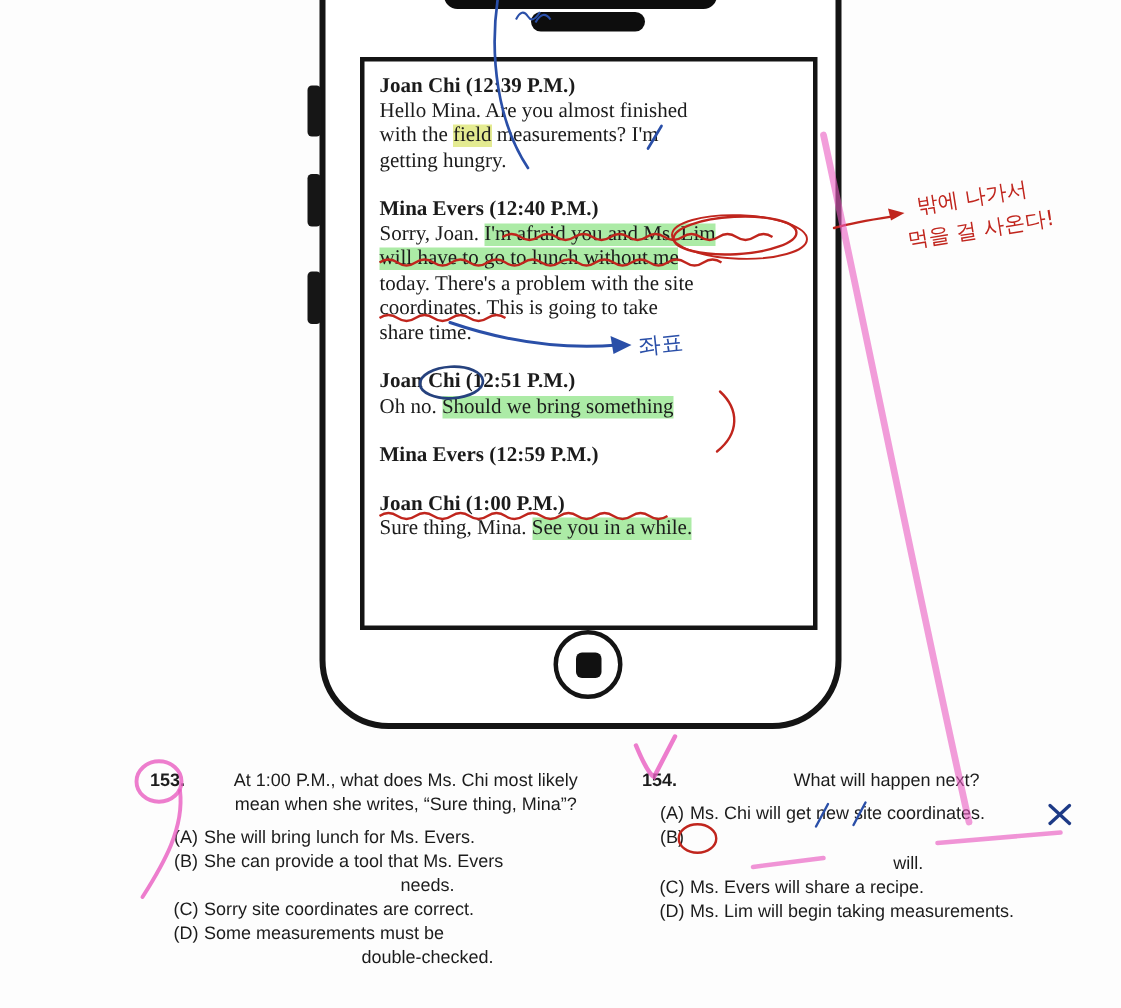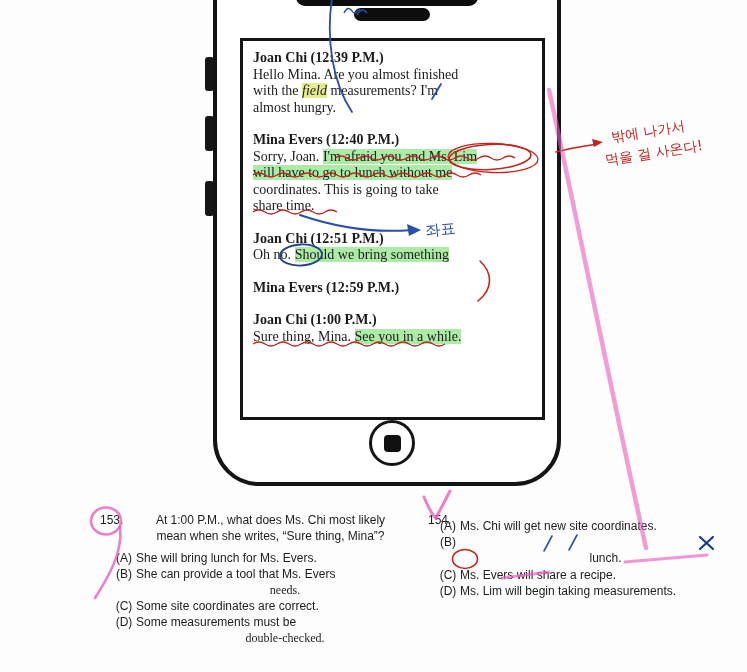--- a/index.html
+++ b/index.html
@@ -21,34 +21,34 @@
   .home-btn{position:absolute;left:369px;top:420px;width:46px;height:46px;
             border:3.5px solid #141414;border-radius:50%;background:#fff;
             display:flex;align-items:center;justify-content:center;box-sizing:border-box;}
   .home-sq{width:17px;height:17px;background:#111;border-radius:4px;}
 
   
   .msg{margin-bottom:16px;font:14px/16.5px "Liberation Serif",serif;color:#1b1b1b;}
   .sender{font-weight:bold;white-space:nowrap;}
   .line{white-space:nowrap;}
   .hl-green{background:rgba(104,219,92,0.55);}
-  .hl-yellow{background:rgba(213,224,86,0.65);font-style:italic;}
+  .hl-yellow{background:rgba(213,224,86,0.65);}
 
   
   .question{position:absolute;font:12px/16px "Liberation Sans",sans-serif;color:#1c1c1c;}
   .q153{left:100px;top:512px;width:310px;}
   .q154{left:428px;top:512px;width:295px;line-height:16.2px;}
-  .qnum{position:absolute;left:0;top:0;font-weight:normal;}
+  .qnum{position:absolute;left:0;top:0;font-weight:bold;}
   .qbody{margin-left:31px;text-align:center;}
   .opts{margin-top:6px;}
   .q153 .opts{margin-left:-19px;}
   .q154 .opts{margin-left:-23px;}
   .opt{display:flex;}
   .olabel{width:24px;flex:none;}
-  .q153 .opt-cont{padding-left:48px;font-family:Liberation Serif, serif;}
+  .q153 .opt-cont{padding-left:48px;}
   .q154 .opt-cont{padding-left:52px;}
 
   
   .overlay{position:absolute;left:0;top:0;width:747px;height:672px;pointer-events:none;z-index:50;}
   .overlay text{font-family:"DejaVu Sans",sans-serif;}
 </style>
 </head>
 <body>
 
 <div class="page">
@@ -59,27 +59,28 @@
   <div class="side-btn sb1"></div>
   <div class="side-btn sb2"></div>
   <div class="side-btn sb3"></div>
 
   <div class="screen">
 
     <div class="msg">
       <div class="sender">Joan Chi (12:39 P.M.)</div>
       <div class="line"><span>Hello Mina. Are you almost finished</span></div>
       <div class="line"><span>with the </span><span class="hl-yellow">field</span><span> measurements? I'm</span></div>
-      <div class="line"><span>almost hungry.</span></div>
+      <div class="line"><span>getting hungry.</span></div>
     </div>
 
     <div class="msg">
       <div class="sender">Mina Evers (12:40 P.M.)</div>
       <div class="line"><span>Sorry, Joan. </span><span class="hl-green">I'm afraid you and Ms. Lim</span></div>
       <div class="line"><span class="hl-green">will have to go to lunch without me</span></div>
+      <div class="line"><span>today. There's a problem with the site</span></div>
       <div class="line"><span>coordinates. This is going to take</span></div>
       <div class="line"><span>share time.</span></div>
     </div>
 
     <div class="msg">
       <div class="sender">Joan Chi (12:51 P.M.)</div>
       <div class="line"><span>Oh no. </span><span class="hl-green">Should we bring something</span></div>
     </div>
 
     <div class="msg">
@@ -107,43 +108,44 @@
             <span class="olabel">(A)</span>
             <span class="otext">She will bring lunch for Ms. Evers.</span>
           </div>
         <div class="opt">
             <span class="olabel">(B)</span>
             <span class="otext">She can provide a tool that Ms. Evers</span>
           </div>
         <div class="opt-cont">needs.</div>
         <div class="opt">
             <span class="olabel">(C)</span>
-            <span class="otext">Some site coordinates are correct.</span>
+            <span class="otext">Sorry site coordinates are correct.</span>
           </div>
         <div class="opt">
             <span class="olabel">(D)</span>
             <span class="otext">Some measurements must be</span>
           </div>
         <div class="opt-cont">double-checked.</div>
       </div>
     </div>
   </div>
 
   <div class="question q154">
     <div class="qnum">154.</div>
     <div class="qbody">
+      <div class="qline">What will happen next?</div>
       <div class="opts">
         <div class="opt">
             <span class="olabel">(A)</span>
             <span class="otext">Ms. Chi will get new site coordinates.</span>
           </div>
         <div class="opt">
             <span class="olabel">(B)</span>
           </div>
-        <div class="opt-cont">lunch.</div>
+        <div class="opt-cont">will.</div>
         <div class="opt">
             <span class="olabel">(C)</span>
             <span class="otext">Ms. Evers will share a recipe.</span>
           </div>
         <div class="opt">
             <span class="olabel">(D)</span>
             <span class="otext">Ms. Lim will begin taking measurements.</span>
           </div>
       </div>
     </div>

